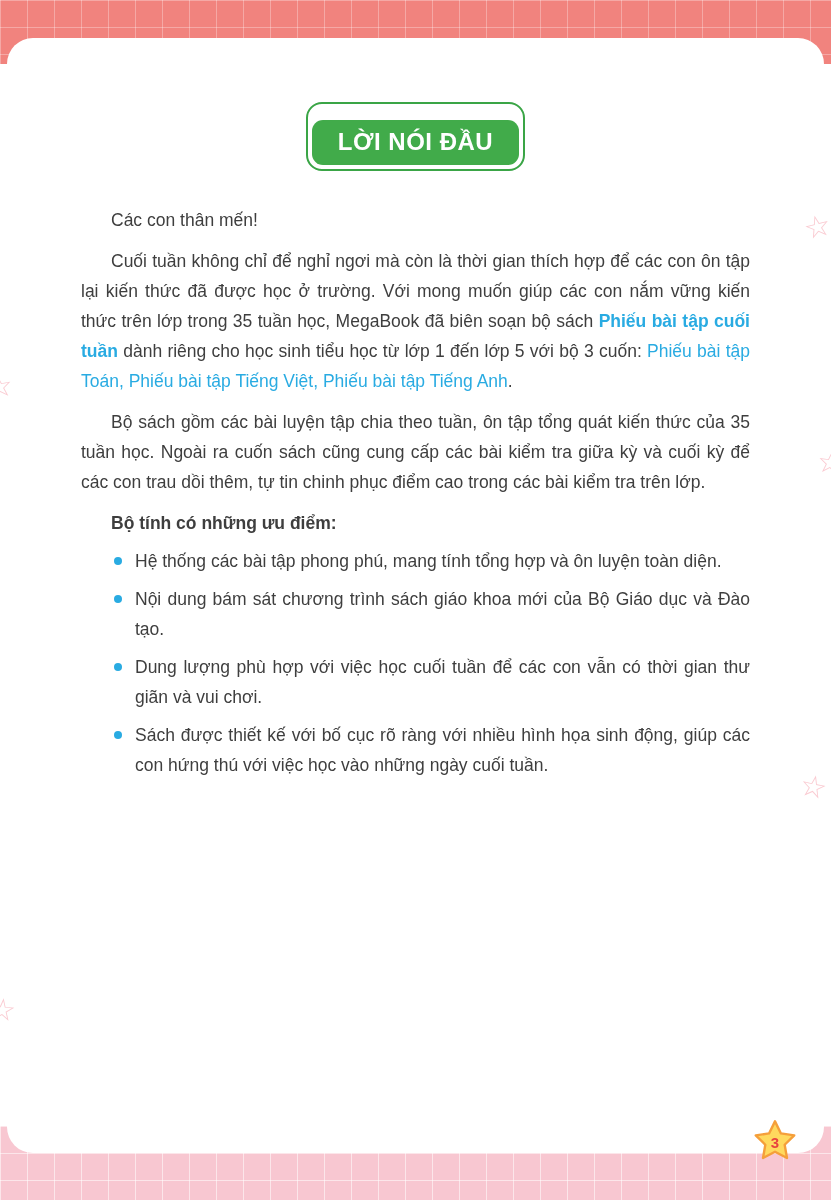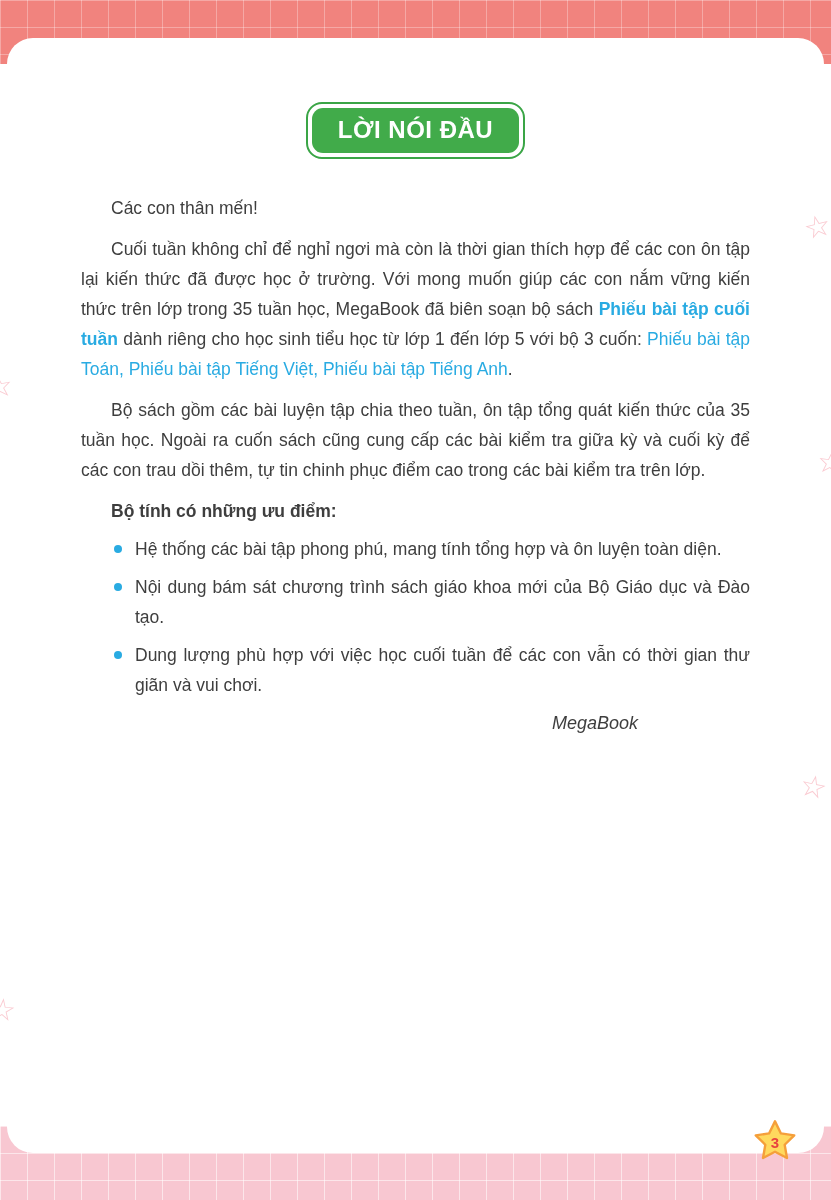--- a/index.html
+++ b/index.html
@@ -50,20 +50,21 @@
   }
   .badge-inner {
     background: #41ab4a;
     border-radius: 11px;
     padding: 8px 26px 9px 26px;
     color: #ffffff;
     font-weight: bold;
     font-size: 24px;
     letter-spacing: 0.5px;
     white-space: nowrap;
+    margin-top: 12px;
   }
   
   .para {
     font-size: 17.5px;
     line-height: 30px;
     text-align: justify;
     text-indent: 30px;
     margin: 0 0 11px 0;
   }
   .greeting { text-align: left; }
@@ -163,25 +164,28 @@
       <div class="feature-text">Hệ thống các bài tập phong phú, mang tính tổng hợp và ôn luyện toàn diện.</div>
     </div>
     <div class="feature">
       <span class="bullet-dot"></span>
       <div class="feature-text">Nội dung bám sát chương trình sách giáo khoa mới của Bộ Giáo dục và Đào tạo.</div>
     </div>
     <div class="feature">
       <span class="bullet-dot"></span>
       <div class="feature-text">Dung lượng phù hợp với việc học cuối tuần để các con vẫn có thời gian thư giãn và vui chơi.</div>
     </div>
+    <div class="feature">
+      <span class="bullet-dot"></span>
+      <div class="feature-text">Sách được thiết kế với bố cục rõ ràng với nhiều hình họa sinh động, giúp các con hứng thú với việc học vào những ngày cuối tuần.</div>
+    </div>
 
 
 
 
-    <p class="signature">MegaBook</p>
 
   </div>
 
   <div class="page-star">
     <svg viewBox="0 0 48 48" aria-hidden="true">
       <path d="M24 3.5l6.2 12.6 13.9 2-10 9.8 2.4 13.8L24 35.2l-12.5 6.5 2.4-13.8-10-9.8 13.9-2z" fill="#ffd95e" stroke="#f59f3a" stroke-width="2.5" stroke-linejoin="round"></path>
     </svg>
     <span class="num">3</span>
   </div>
 

